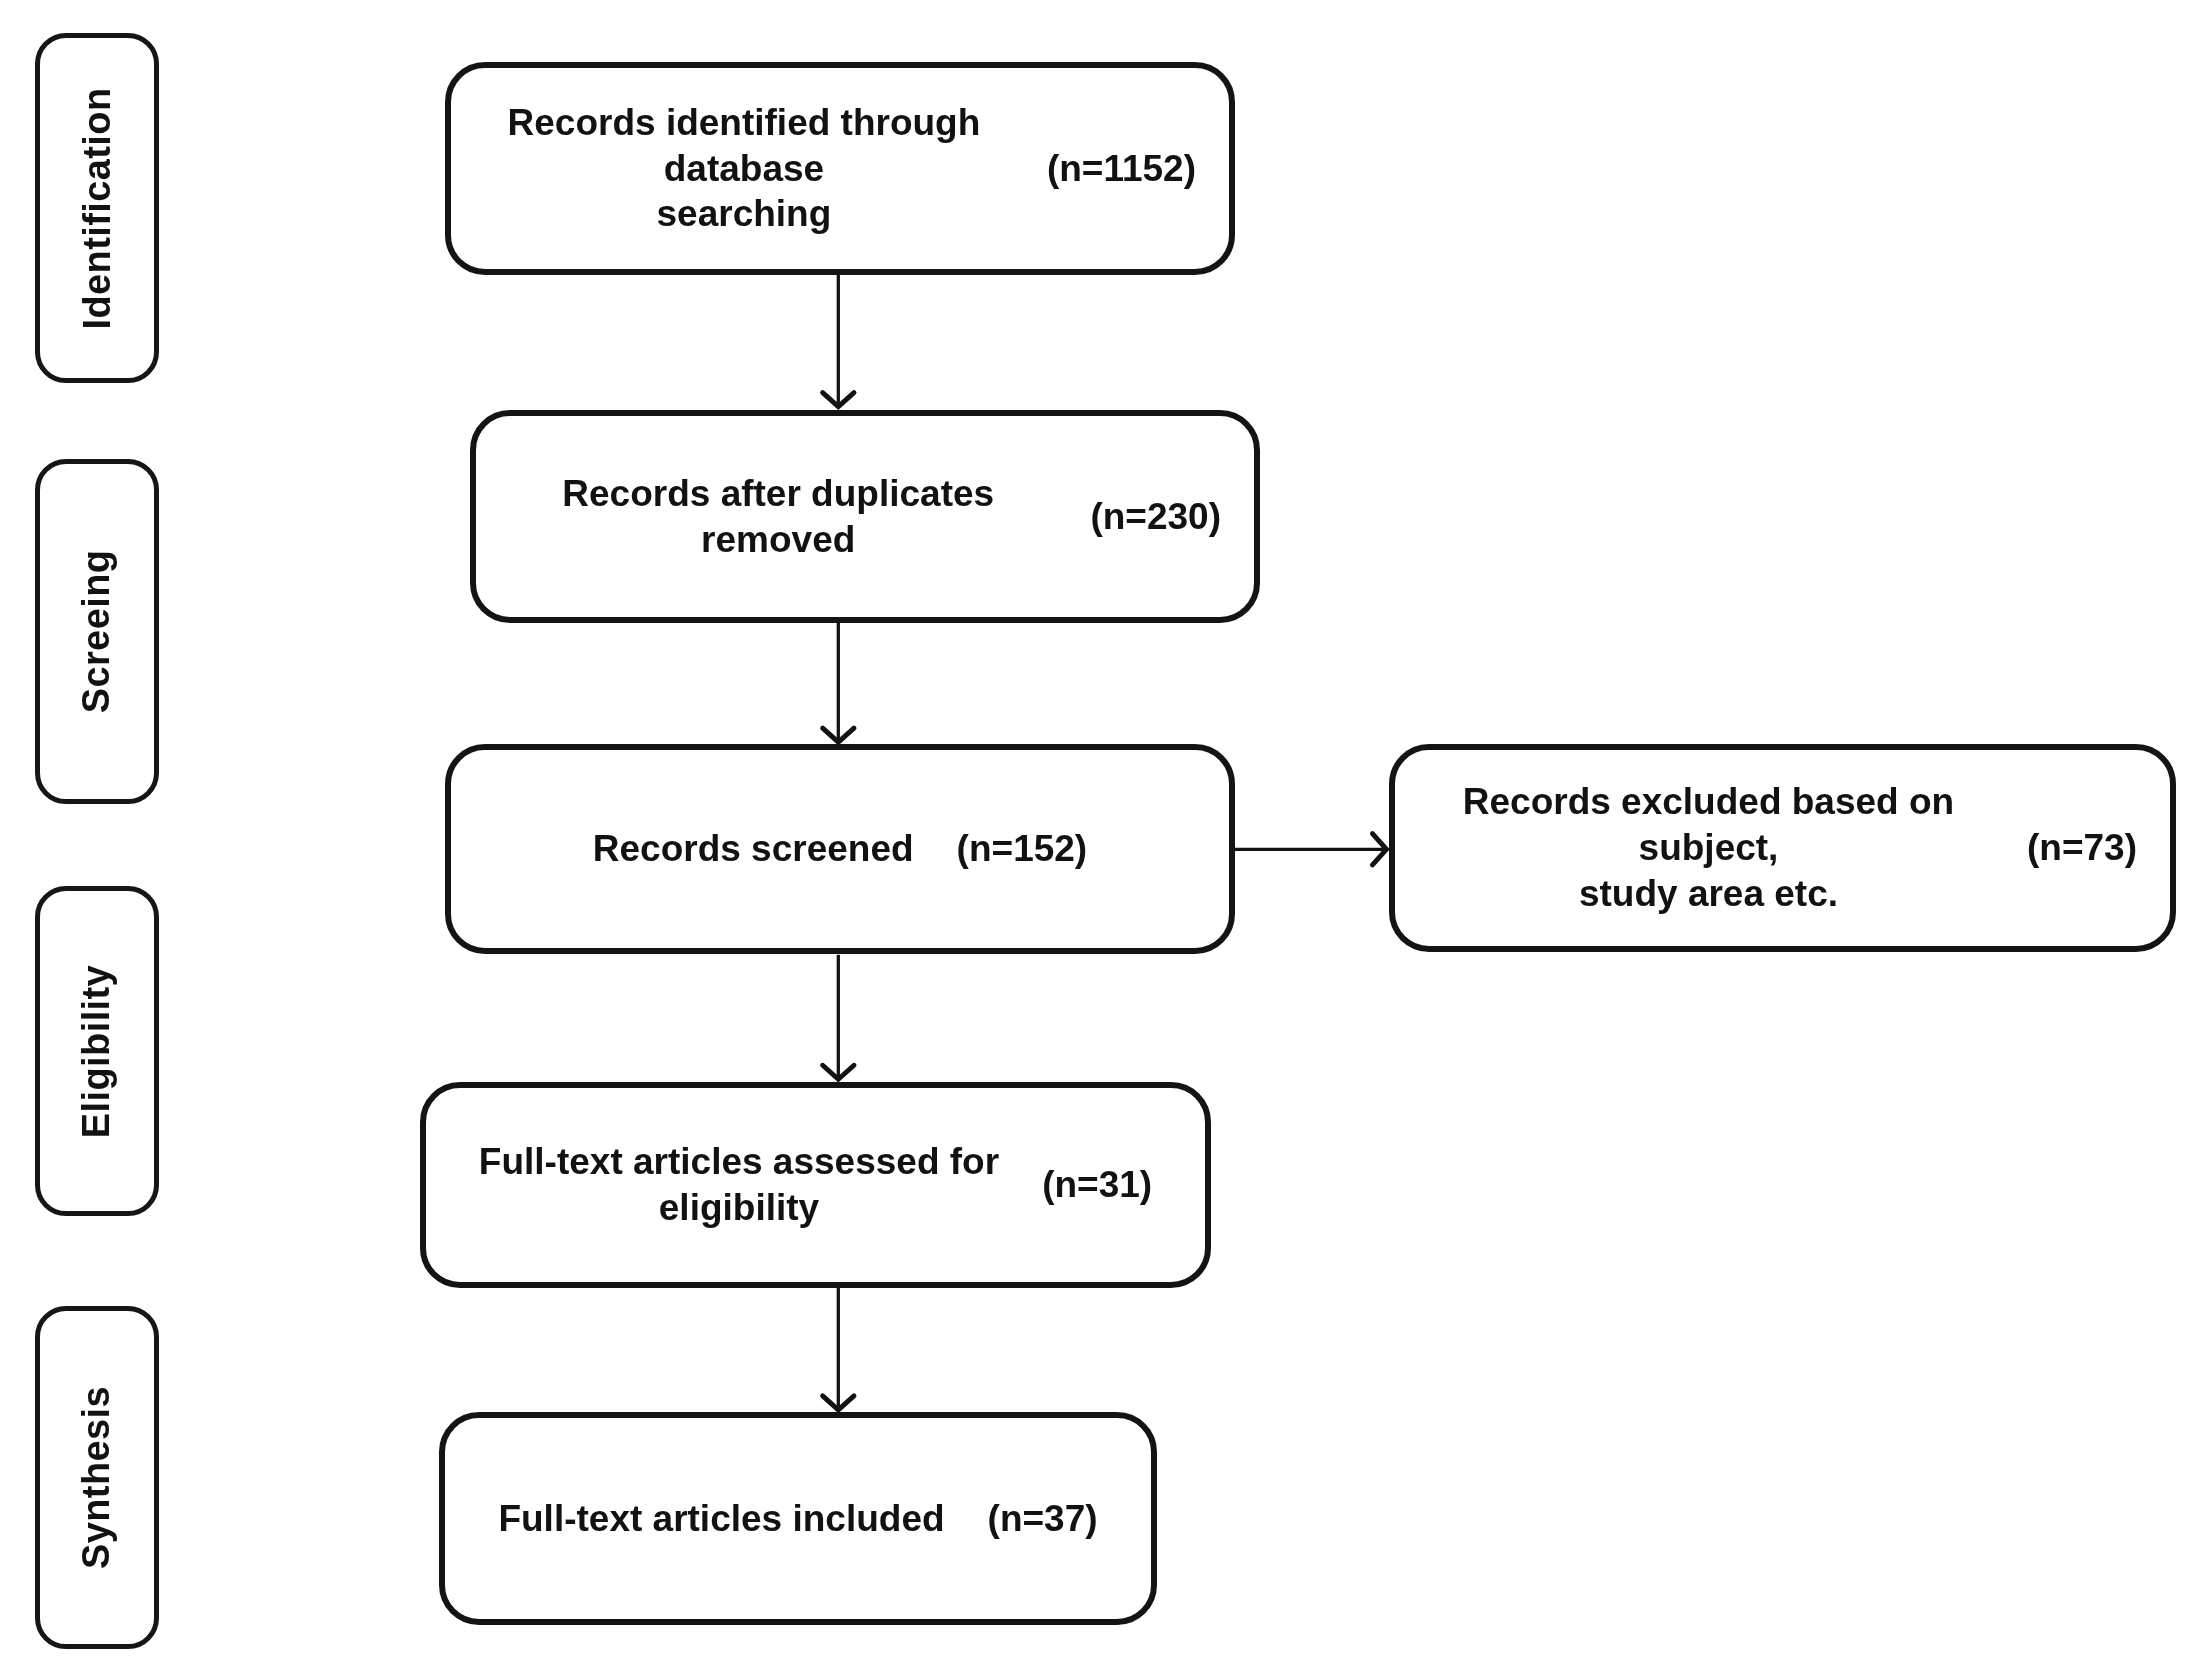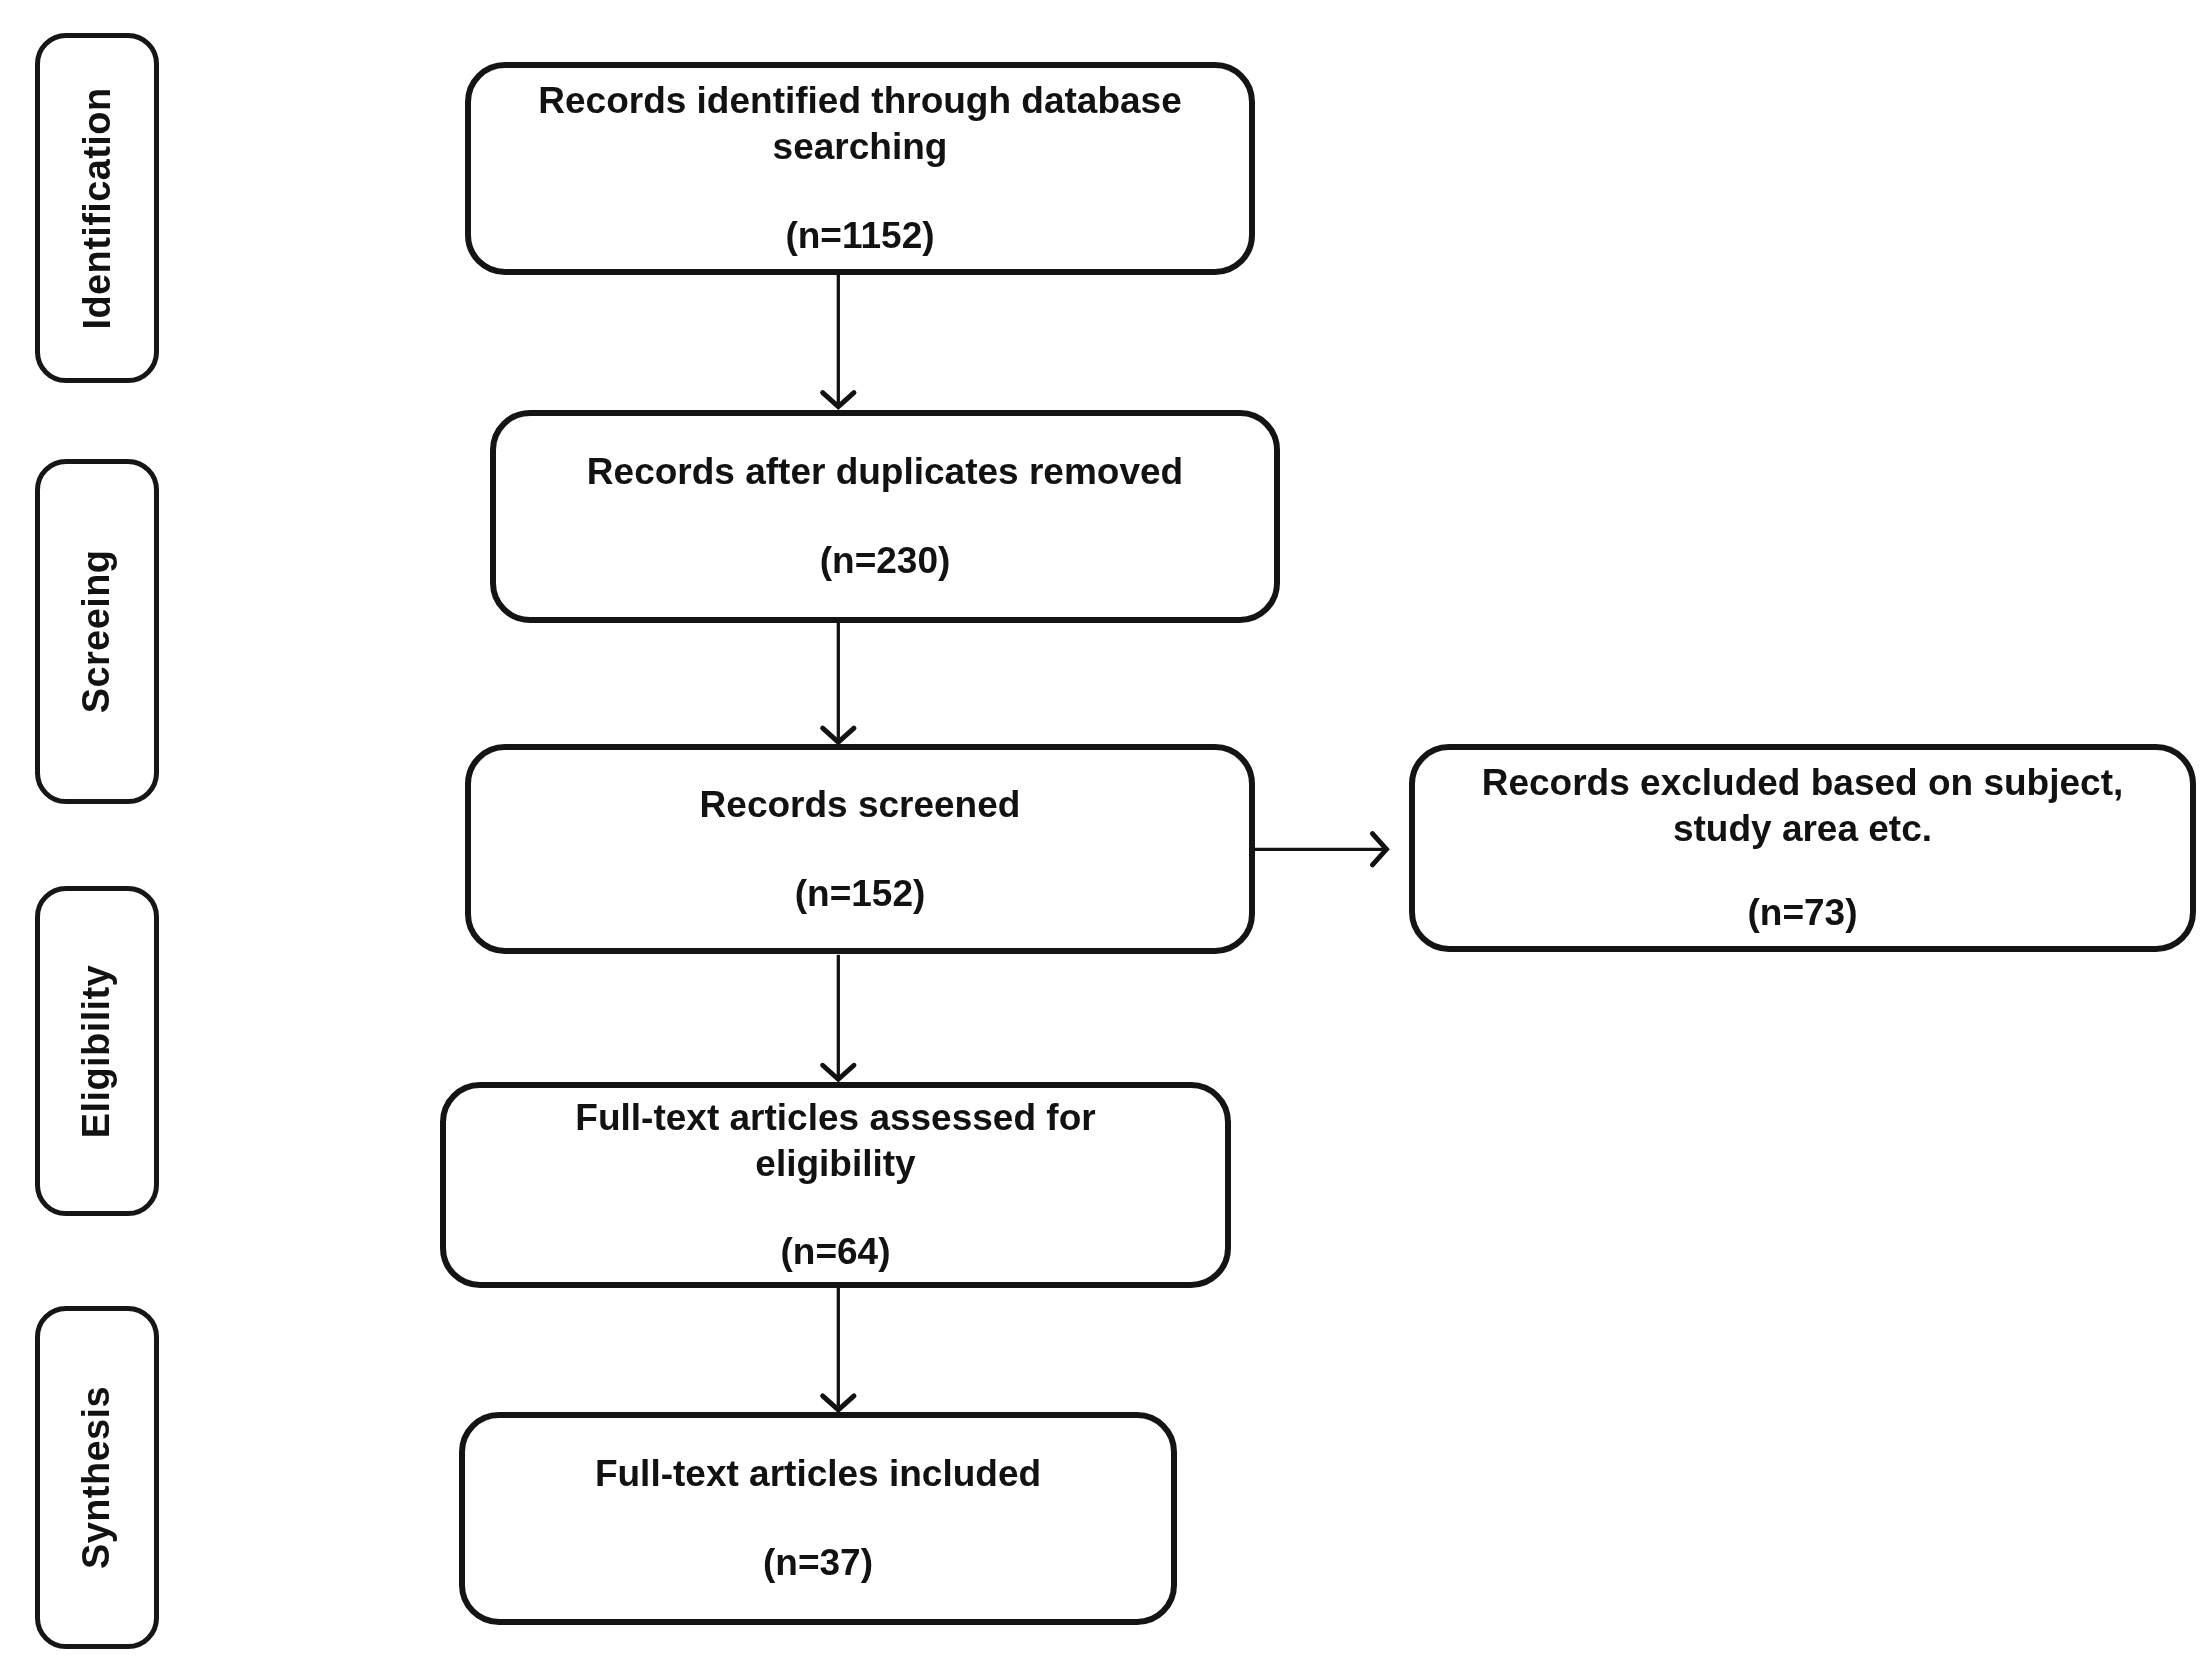--- a/index.html
+++ b/index.html
@@ -55,27 +55,26 @@
   .s4 { top: 1306px; height: 343px; }
 
   
   .flow-box {
     position: absolute;
     border: 6.6px solid #141414;
     border-radius: 40px;
     background: #ffffff;
     box-sizing: border-box;
     display: flex;
-    flex-direction: column;
+    flex-direction: row;
     align-items: center;
     justify-content: center;
     gap: 43px;
     padding: 9px 33px;
     text-align: center;
-    margin-left: 20px;
   }
   .box-title, .box-count {
     margin: 0;
     font-size: 37px;
     font-weight: 700;
     line-height: 1.24;
     white-space: pre-line;
   }
   .b1 { left: 445px;  top: 62px;   width: 790px; height: 213px; }
   .b2 { left: 470px;  top: 410px;  width: 790px; height: 213px; }
@@ -137,21 +136,21 @@
   </section>
 
   <section class="flow-box b3">
     <p class="box-title">Records screened</p>
     <p class="box-count">(n=152)</p>
   </section>
 
   <section class="flow-box b4">
     <p class="box-title">Full-text articles assessed for
 eligibility</p>
-    <p class="box-count">(n=64)</p>
+    <p class="box-count">(n=31)</p>
   </section>
 
   <section class="flow-box b5">
     <p class="box-title">Full-text articles included</p>
     <p class="box-count">(n=37)</p>
   </section>
 
   <section class="flow-box side">
     <p class="box-title">Records excluded based on subject,
 study area etc.</p>

